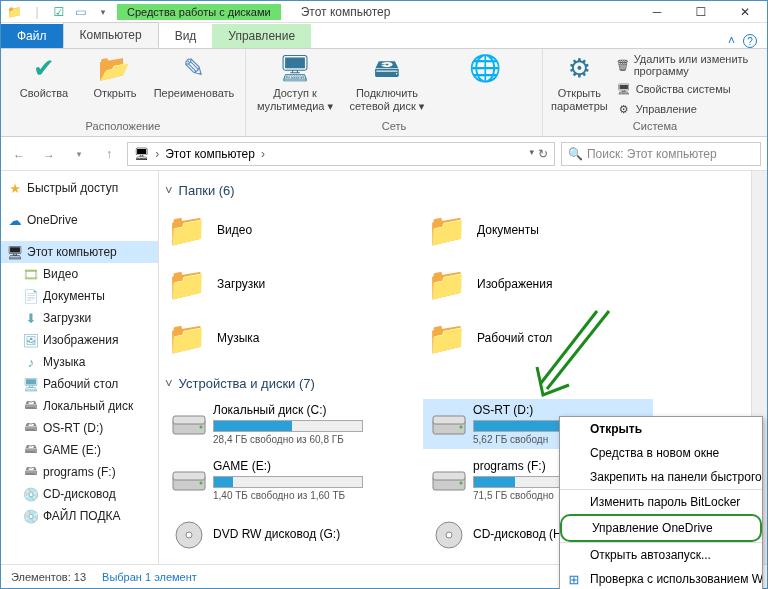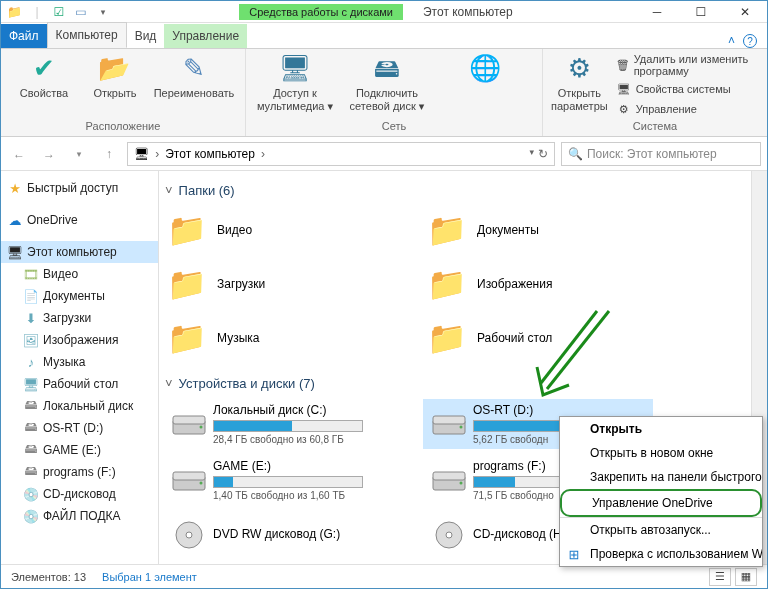--- a/index.html
+++ b/index.html
@@ -3,28 +3,28 @@
 <meta charset="utf-8">
 <style>
 * { margin: 0; padding: 0; box-sizing: border-box; font-family: "Segoe UI", Tahoma, sans-serif; }
 body { width: 768px; height: 589px; background: #fff; overflow: hidden; font-size: 12px; color: #000; position: relative; }
 .window { width: 768px; height: 589px; border: 1px solid #4a90c0; display: flex; flex-direction: column; position: relative; }
 
 
 .titlebar { height: 22px; display: flex; align-items: center; background: #fff; border-bottom: 1px solid #e0e0e0; }
 .qat { display: flex; align-items: center; gap: 6px; padding: 0 6px; }
 .qat .ic { width: 16px; height: 16px; display: inline-flex; align-items: center; justify-content: center; }
-.title-center { flex: 1; text-align: center; font-size: 12px; color: #444; display: flex; justify-content: center; gap: 20px; align-items: center; }
+.title-center { flex: 1; text-align: center; font-size: 12px; color: #444; display: flex; justify-content: flex-start; gap: 20px; align-items: center; }
 .contextual { background: #6fe06f; color: #222; padding: 2px 10px; font-size: 11px; }
 .winctrl { display: flex; }
 .winctrl div { width: 44px; height: 22px; display: flex; align-items: center; justify-content: center; color: #333; }
 
 
 .ribbon-tabs { height: 26px; display: flex; align-items: flex-end; border-bottom: 1px solid #d0d0d0; background: #fff; }
-.rtab { padding: 5px 8px; font-size: 12px; color: #444; cursor: default; }
+.rtab { padding: 5px 16px; font-size: 12px; color: #444; cursor: default; }
 .rtab.file { background: #1979ca; color: #fff; }
 .rtab.active { border: 1px solid #d0d0d0; border-bottom-color: #f5f5f5; background: #f5f5f5; }
 .rtab.ctx { background: #c5f0c5; }
 .rt-right { margin-left: auto; display: flex; gap: 8px; padding-right: 10px; align-items: center; }
 
 
 .ribbon { height: 88px; background: #f5f5f5; border-bottom: 1px solid #d0d0d0; display: flex; }
 .group { border-right: 1px solid #e0e0e0; padding: 4px 8px; display: flex; flex-direction: column; align-items: center; }
 .group-items { display: flex; gap: 8px; align-items: flex-start; flex: 1; }
 .group-name { font-size: 11px; color: #666; margin-top: 2px; text-align: center; }
@@ -412,22 +412,23 @@
   </div>
 
   <svg class="arrow-annot" width="90" height="100">
     <path d="M 78 6 L 16 84" stroke="#1a8a1a" stroke-width="3" fill="none"></path>
     <path d="M 66 6 L 10 78" stroke="#1a8a1a" stroke-width="3" fill="none"></path>
     <path d="M 6 62 L 12 90 L 38 80" stroke="#1a8a1a" stroke-width="3" fill="none"></path>
   </svg>
 
   <div class="ctxmenu">
     <div class="ci"><b>Открыть</b></div>
-    <div class="ci">Открыть в новом окне</div>
+    <div class="ci">Средства в новом окне</div>
     <div class="ci">Закрепить на панели быстрого доступа</div>
+    <div class="ci sep">Изменить пароль BitLocker</div>
     <div class="ci hl">Управление OneDrive</div>
     <div class="ci sep">Открыть автозапуск...</div>
     <div class="ci">
       <span class="cic" style="color:#1979ca">⊞</span>
       <span>Проверка с использованием Windows</span>
     </div>
   </div>
 
 </div>
 

